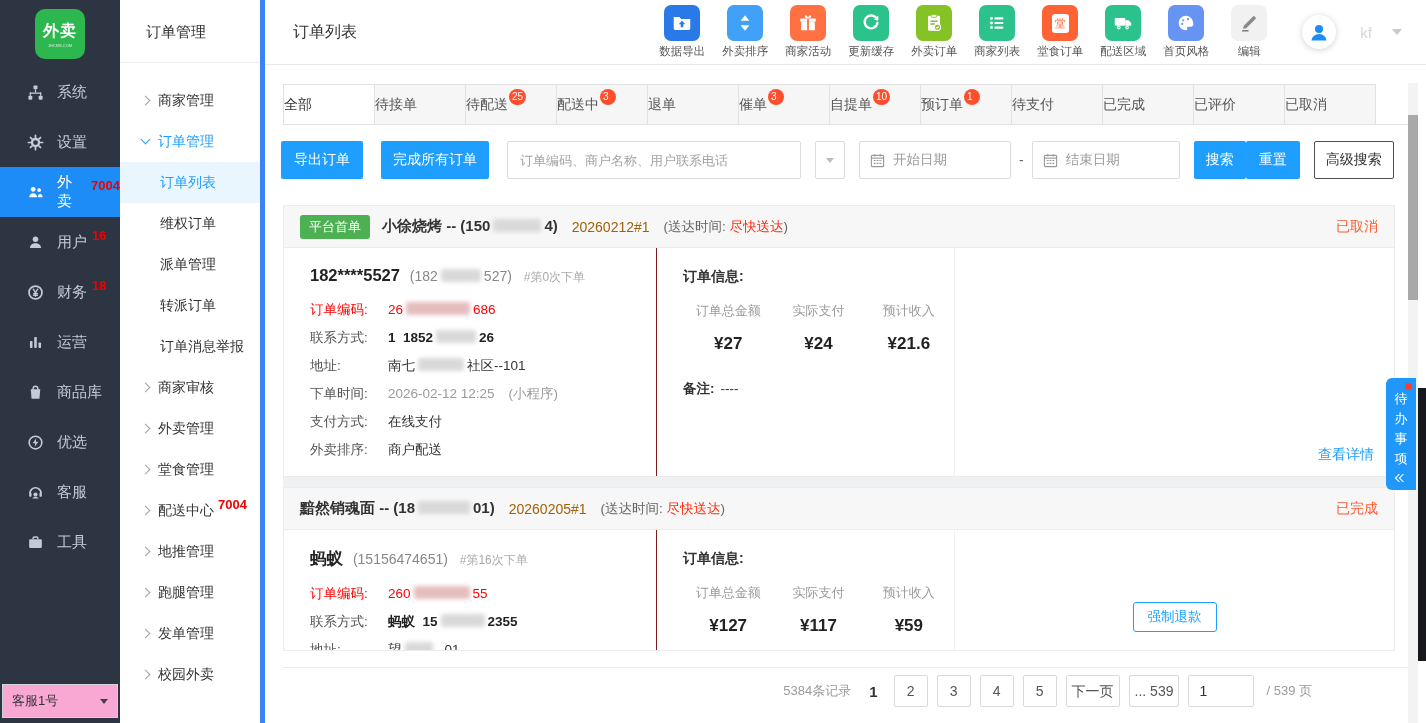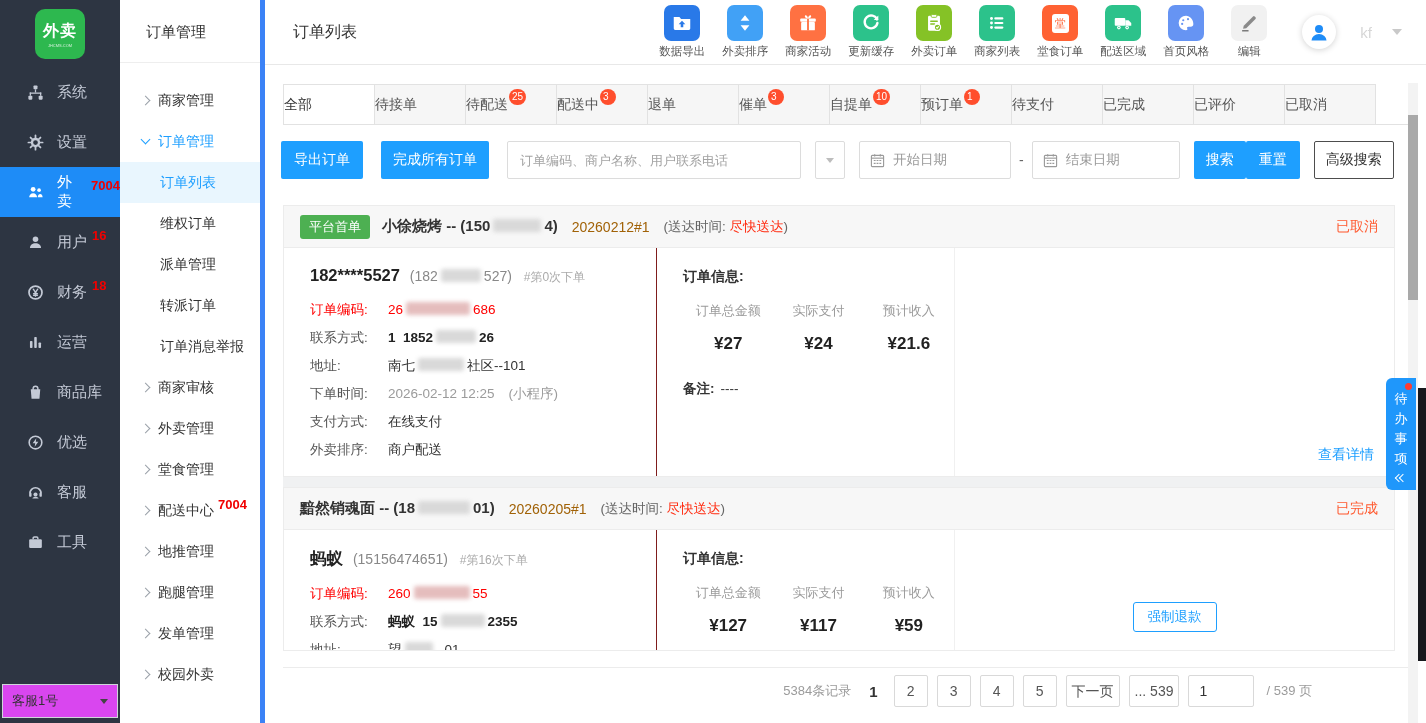--- a/index.html
+++ b/index.html
@@ -9,21 +9,21 @@
   
   .sb { position:absolute; left:0; top:0; width:120px; height:723px; background:#2d3542; z-index:3; }
   .sb-logo { width:50px; height:50px; border-radius:10px; background:#2db84f; margin:9px auto 4px; display:flex; flex-direction:column; align-items:center; justify-content:center; color:#fff; }
   .sb-logo .t { font-size:16px; font-weight:bold; letter-spacing:1px; }
   .sb-logo .s { font-size:4px; margin-top:1px; opacity:.8; }
   .sb-menu { margin-top:8px; }
   .sb-item { height:50px; display:flex; align-items:center; padding-left:26px; color:#c4cad6; font-size:15px; cursor:pointer; }
   .sb-item svg { width:19px; height:19px; margin-right:12px; flex-shrink:0; }
   .sb-item.active { background:#1e8cf7; color:#fff; }
   .sb-badge { color:#f00000; font-weight:bold; font-size:13px; margin-left:5px; position:relative; top:-7px; font-style:normal; }
-  .sb-account { position:absolute; left:2px; bottom:5px; width:116px; height:34px; background:#d946ef; border:1px solid #cfd4da; display:flex; align-items:center; padding:0 9px; font-size:13px; color:#333; cursor:pointer; }
+  .sb-account { position:absolute; left:2px; bottom:5px; width:116px; height:34px; background:#f9a8d4; border:1px solid #cfd4da; display:flex; align-items:center; padding:0 9px; font-size:13px; color:#333; cursor:pointer; }
   .caret-dn { width:0; height:0; border-left:4px solid transparent; border-right:4px solid transparent; border-top:5px solid #444; margin-left:auto; }
 
   
   .sm { position:absolute; left:120px; top:0; width:145px; height:723px; background:#fff; border-right:5px solid #3b82f6; z-index:2; }
   .sm-title { height:63px; line-height:63px; padding-left:26px; font-size:15px; color:#333; border-bottom:1px solid #eee; }
   .sm-list { padding-top:17px; }
   .sm-item { height:41px; display:flex; align-items:center; padding-left:22px; font-size:14px; color:#333; cursor:pointer; white-space:nowrap; }
   .sm-item.sub { padding-left:40px; }
   .sm-item.selected { background:#e9f6fe; color:#1e9fff; }
   .sm-item.open { color:#1e9fff; }

